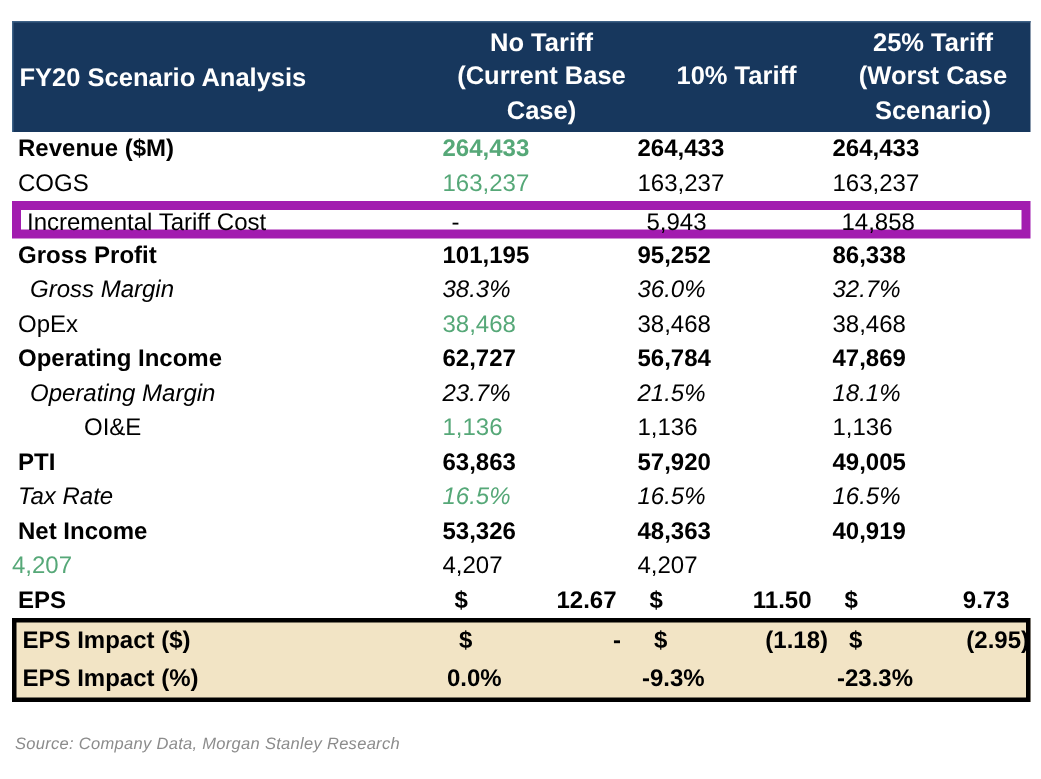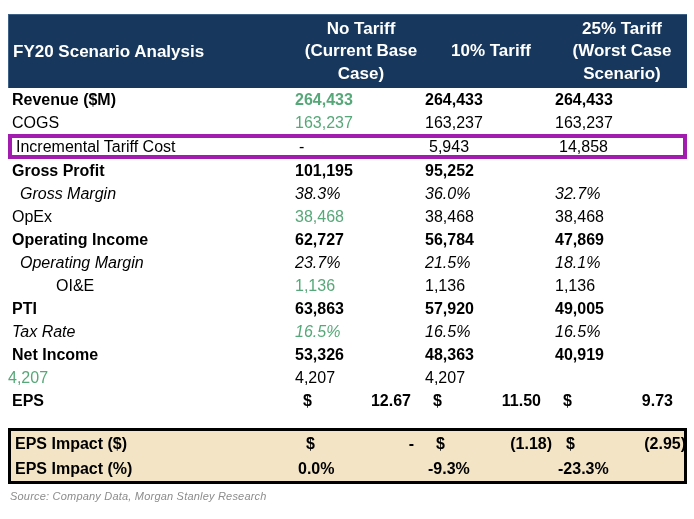--- a/index.html
+++ b/index.html
@@ -18,32 +18,32 @@
   
   .trow { height:23px; font-size:16px; color:#000; }
   .cell-label { padding-left:4px; white-space:nowrap; }
   .cell-num { padding-right:6px; white-space:nowrap; }
   .bold { font-weight:bold; }
   .italic { font-style:italic; }
   .indent-8 .cell-label { padding-left:12px; }
   .indent-4 .cell-label { padding-left:8px;margin-left:40px; }
   .green { color:#56A878; }
 
-  .boxed-row { border:4px solid #a21caf; height:25px; }
+  .boxed-row { border:6px solid #a21caf; height:25px; }
 
   .dash-cell { padding-right:48px; }
   .pct-pad { padding-right:16px; }
 
   
   .cell-cur { display:flex; justify-content:space-between; align-items:center; }
   .cur-sym { padding-left:8px; font-weight:bold; }
   .cur-val { text-align:left; padding-right:14px; }
 
   
-  .impact-box { border:3px solid #000000; background:#F2E4C5; margin-top:16px; }
+  .impact-box { border:3px solid #000000; background:#F2E4C5; margin-top:0; }
   .impact-box .trow { height:25px; }
 
   .source { position:absolute; left:10px; top:490px; font-size:11px; font-style:italic;
             color:#8C8C8C; letter-spacing:0.2px; }
 </style>
 </head>
 <body>
 
 <div class="sheet">
   <div class="table">
@@ -73,20 +73,21 @@
       <div class="cell-label">Incremental Tariff Cost</div>
       <div class="cell-num dash-cell">-</div>
       <div class="cell-num">5,943</div>
       <div class="cell-num">14,858</div>
     </div>
 
     <div class="grid-row trow bold">
       <div class="cell-label">Gross Profit</div>
       <div class="cell-num">101,195</div>
       <div class="cell-num">95,252</div>
+      <div class="cell-num">86,338</div>
     </div>
 
     <div class="grid-row trow italic indent-8">
       <div class="cell-label">Gross Margin</div>
       <div class="cell-num">38.3%</div>
       <div class="cell-num">36.0%</div>
       <div class="cell-num">32.7%</div>
     </div>
 
     <div class="grid-row trow">

